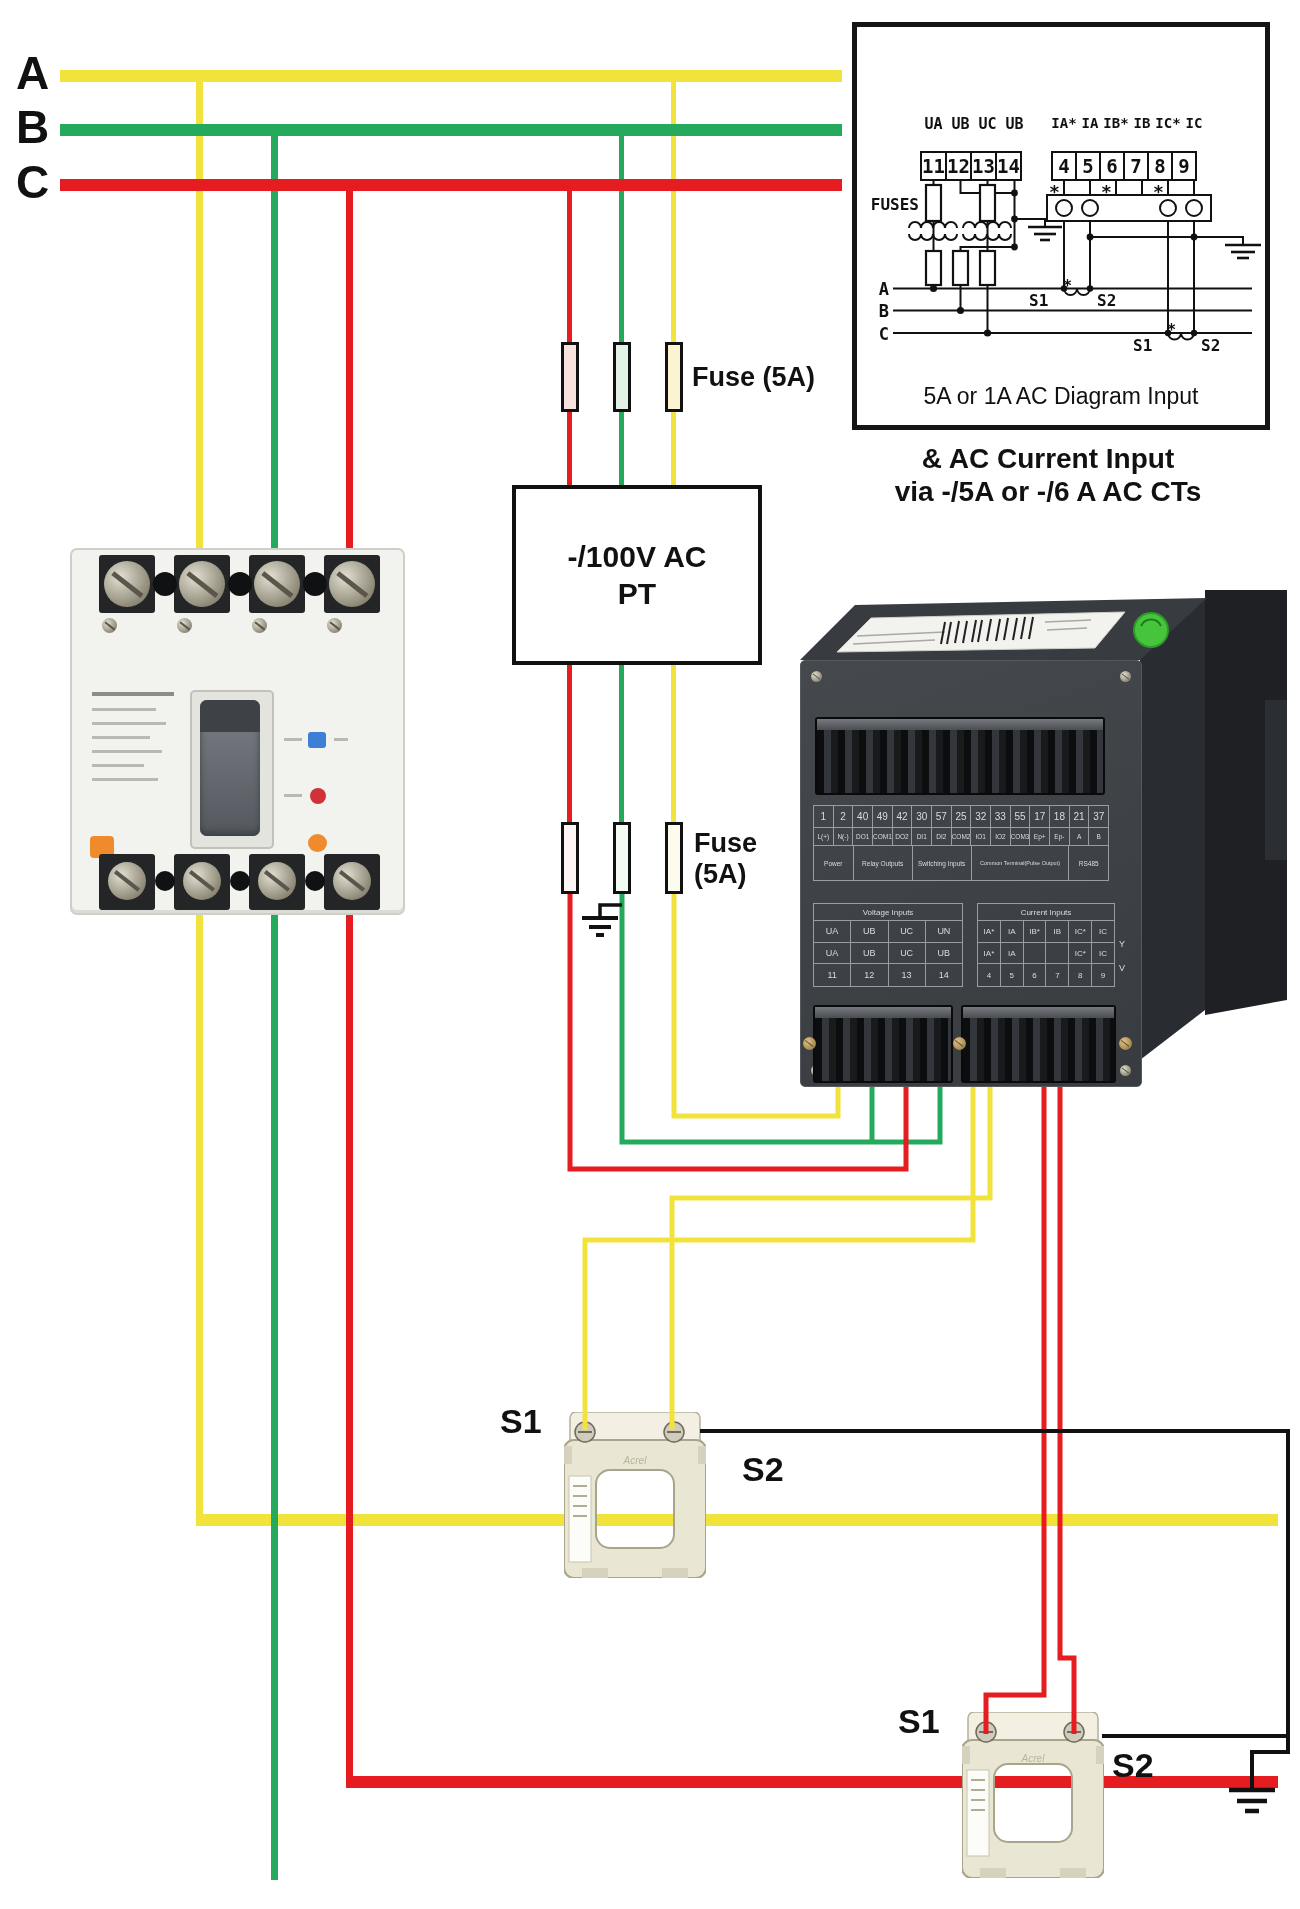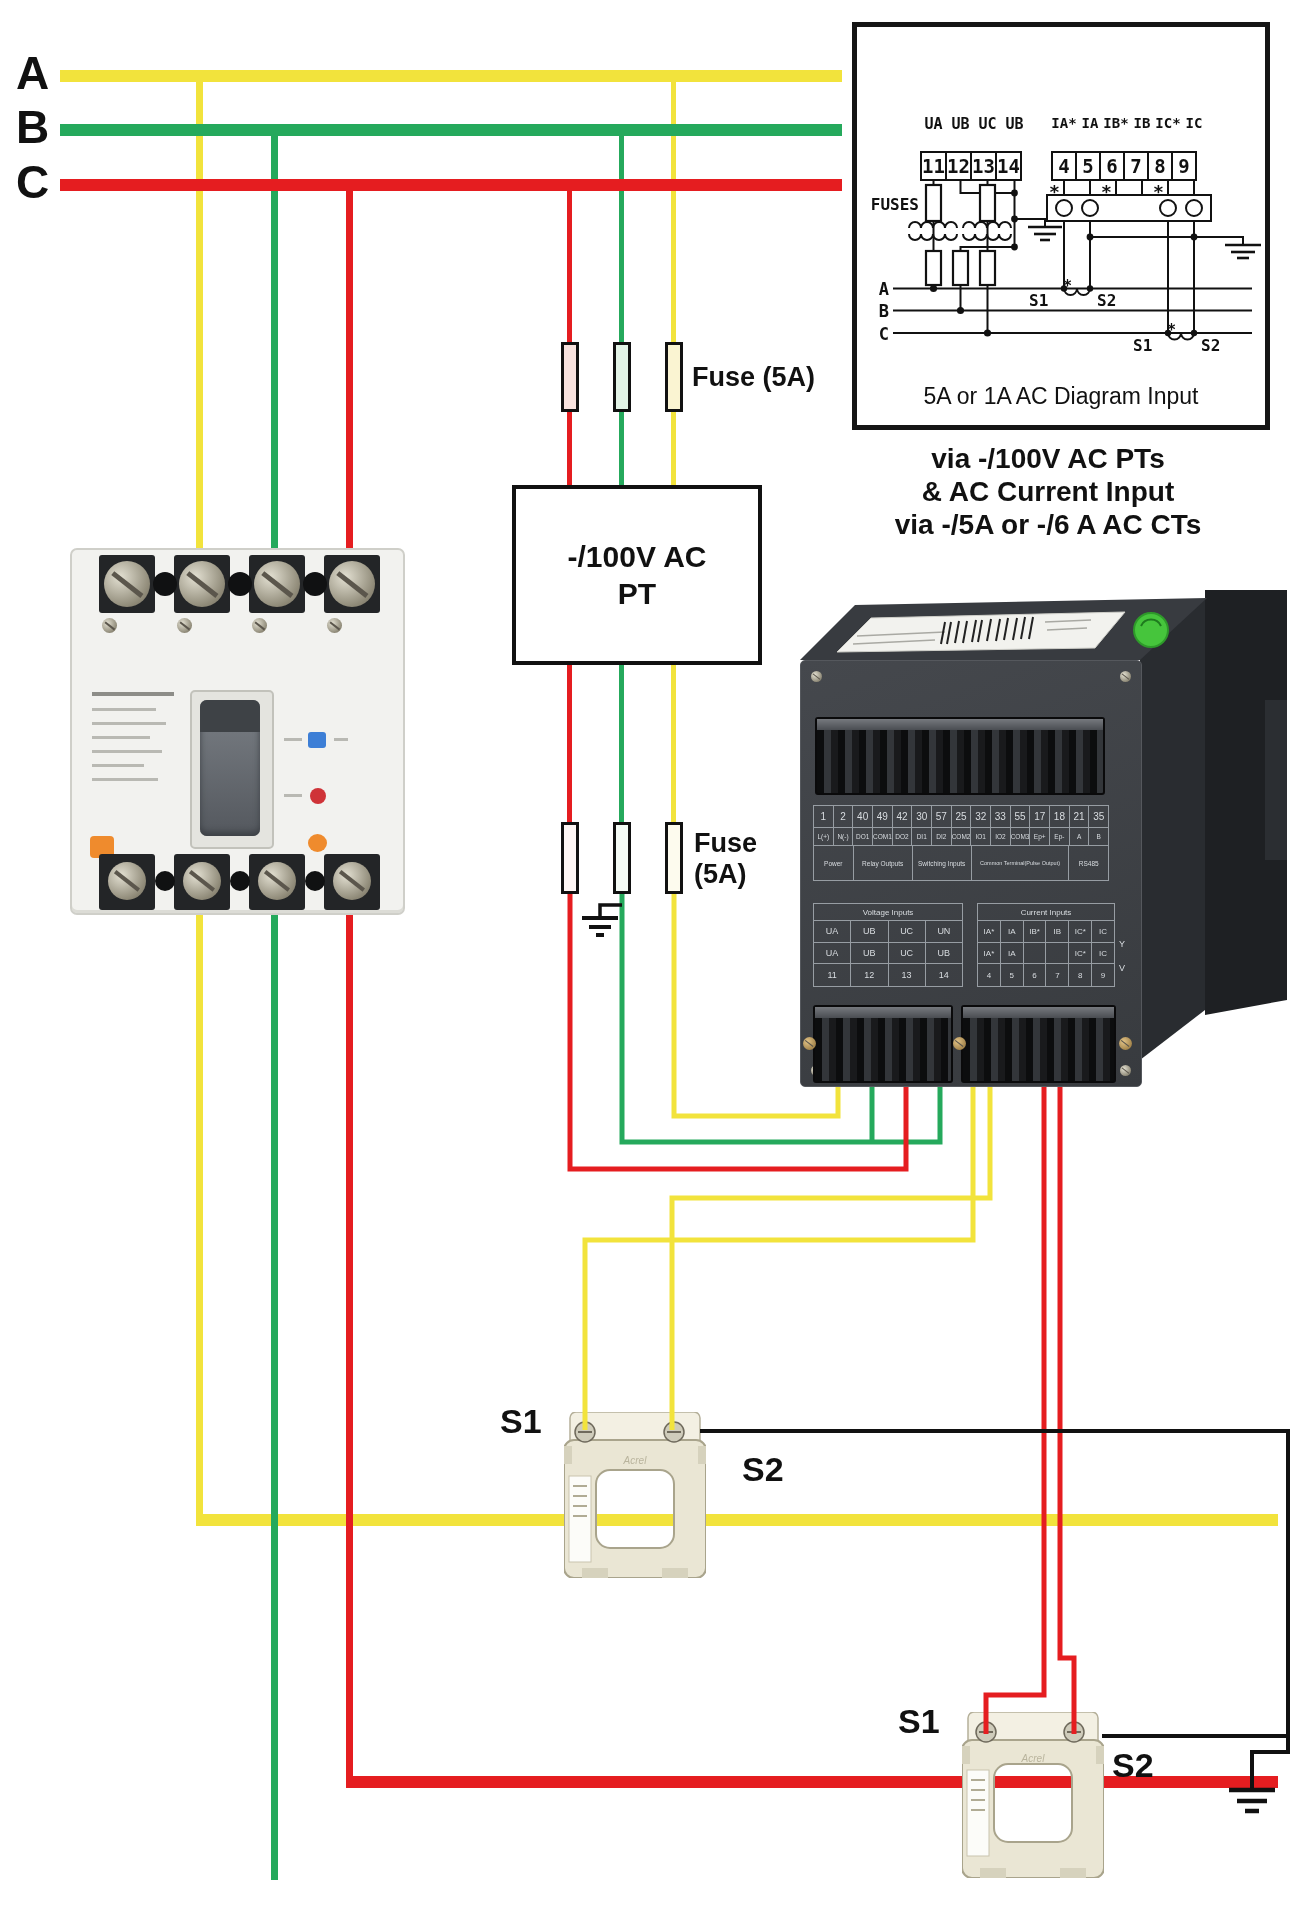--- a/index.html
+++ b/index.html
@@ -347,21 +347,20 @@
   <div class="ins-t" style="left:206px;top:250px;font-size:15px">*</div>
   <div class="ins-t" style="left:240px;top:264px;font-size:16px">S2</div>
   <div class="ins-t" style="left:276px;top:309px;font-size:16px">S1</div>
   <div class="ins-t" style="left:310px;top:294px;font-size:15px">*</div>
   <div class="ins-t" style="left:344px;top:309px;font-size:16px">S2</div>
 
   <div class="cap" style="top:356px">5A or 1A AC Diagram Input</div>
 </div>
 
 <div class="titleblock">
-  <div>via -/100V AC PTs</div>
   <div>&amp; AC Current Input</div>
   <div>via -/5A or -/6 A AC CTs</div>
 </div>
 
 <svg class="abs" style="left:795px;top:560px;z-index:39" width="500" height="530" viewBox="0 0 500 530">
   <polygon points="410,30 492,30 492,440 410,455" fill="#1e2023"></polygon>
   <polygon points="470,140 492,140 492,300 470,300" fill="#2b2e32"></polygon>
   <polygon points="345,95 410,38 410,450 345,500" fill="#292c30"></polygon>
   <polygon points="5,100 60,45 412,38 345,100" fill="#383b40"></polygon>
   <polygon points="42,92 76,58 330,52 300,88" fill="#f2f2ee" stroke="#cfcfc9"></polygon>
@@ -407,21 +406,21 @@
       <div class="mcell">42</div>
       <div class="mcell">30</div>
       <div class="mcell">57</div>
       <div class="mcell">25</div>
       <div class="mcell">32</div>
       <div class="mcell">33</div>
       <div class="mcell">55</div>
       <div class="mcell">17</div>
       <div class="mcell">18</div>
       <div class="mcell">21</div>
-      <div class="mcell">35</div>
+      <div class="mcell">37</div>
     </div>
     <div class="mrow" style="flex:0 0 18px;font-size:6.5px">
       <div class="mcell">L(+)</div>
       <div class="mcell">N(-)</div>
       <div class="mcell">DO1</div>
       <div class="mcell">COM1</div>
       <div class="mcell">DO2</div>
       <div class="mcell">DI1</div>
       <div class="mcell">DI2</div>
       <div class="mcell">COM2</div>

